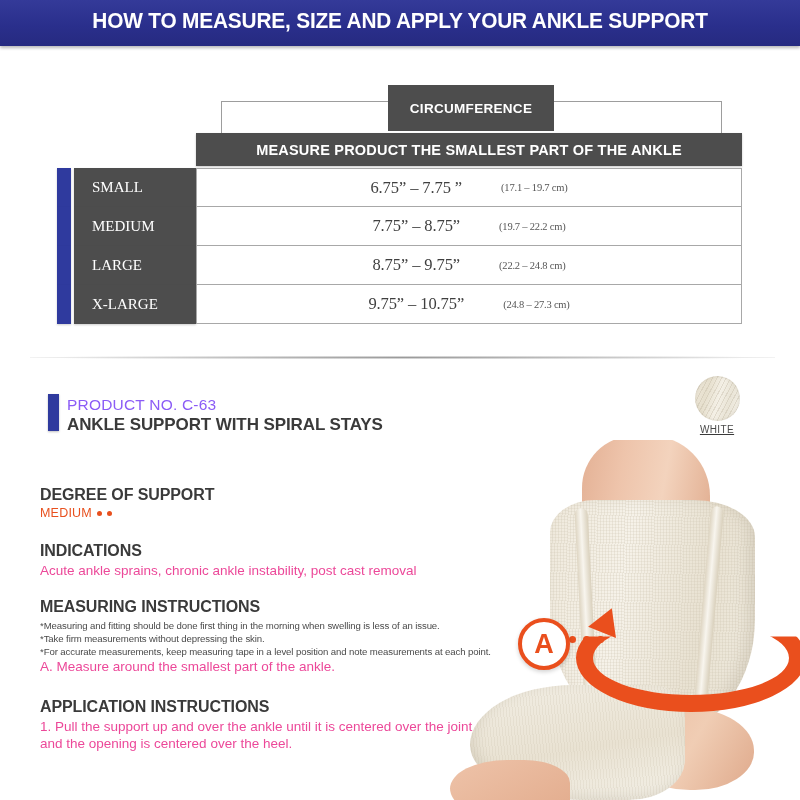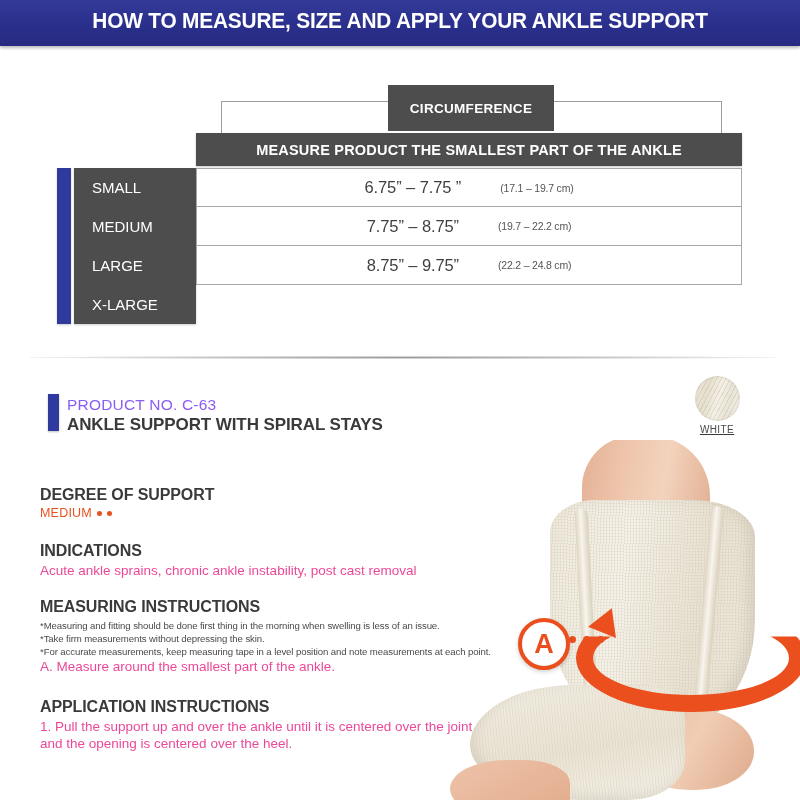--- a/index.html
+++ b/index.html
@@ -80,20 +80,21 @@
     display: flex;
     align-items: center;
     justify-content: center;
     box-shadow: 0 1px 2px rgba(0,0,0,0.22);
   }
   .rows {
     position: absolute;
     left: 57px;
     top: 168px;
     width: 685px;
+    font-family: Liberation Serif, serif;
   }
   .row {
     position: relative;
     height: 39px;
     display: flex;
     align-items: stretch;
   }
   .row-accent {
     width: 14px;
     background: #2f3a9e;
@@ -401,20 +402,24 @@
     <div class="row-accent"></div>
     <div class="row-label">LARGE</div>
     <div class="row-value">
       <span class="val-main">8.75” – 9.75”</span>
       <span class="val-sub">(22.2 – 24.8 cm)</span>
     </div>
   </div>
   <div class="row">
     <div class="row-accent"></div>
     <div class="row-label">X-LARGE</div>
+    <div class="row-value">
+      <span class="val-main">9.75” – 10.75”</span>
+      <span class="val-sub">(24.8 – 27.3 cm)</span>
+    </div>
   </div>
 </div>
 
 <div class="divider"></div>
 
 <div class="prod-accent"></div>
 <div class="prod-no">PRODUCT NO. C-63</div>
 <div class="prod-name">ANKLE SUPPORT WITH SPIRAL STAYS</div>
 
 <div class="swatch-wrap">

